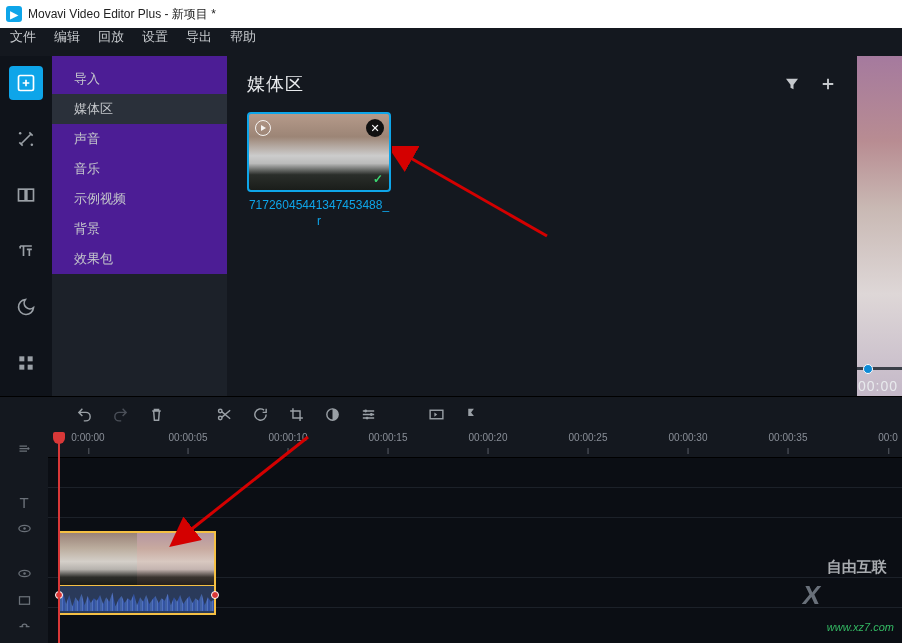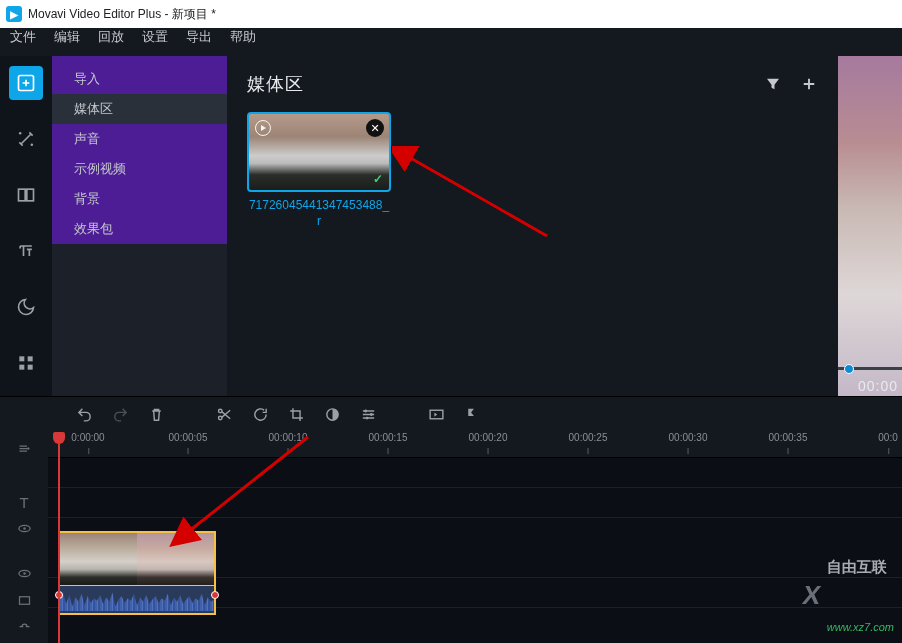--- a/index.html
+++ b/index.html
@@ -39,21 +39,21 @@
   .thumb { width: 144px; height: 80px; border: 2px solid #0ea5e9; border-radius:4px; position:relative; overflow:hidden; cursor:pointer;
            background: linear-gradient(to bottom, #b59a8a 0%, #9c8576 30%, #ccc 55%, #bbb 65%, #2a2e2a 80%, #1a1d1a 100%); }
   .thumb .play-overlay { position:absolute; top:6px; left:6px; width:16px; height:16px; border:1.5px solid rgba(255,255,255,.9); border-radius:50%; display:flex;align-items:center;justify-content:center;}
   .thumb .play-overlay::after{content:"";border-left:5px solid rgba(255,255,255,.9);border-top:3px solid transparent;border-bottom:3px solid transparent;margin-left:1px;}
   .thumb .close-btn { position:absolute; top:5px; right:5px; width:18px; height:18px; background:#111; border-radius:50%; display:flex;align-items:center;justify-content:center;cursor:pointer;}
   .thumb .close-btn::before{content:"✕";color:#fff;font-size:11px;line-height:1;}
   .thumb .check { position:absolute; bottom:4px; right:6px; color:#3bd671; font-size:12px; font-weight:bold;}
   .thumb-label { color:#0ea5e9; font-size:12px; text-align:center; margin-top:6px; word-break:break-all; line-height:1.3; }
 
   
-  .preview { width: 64px; background:#1d4ed8; position:relative; overflow:hidden; }
+  .preview { width: 45px; background:#1d4ed8; position:relative; overflow:hidden; }
   .preview-img { position:absolute; inset:0; background: linear-gradient(to bottom, #a57a9e 0%, #b88c92 25%, #c9b9b4 45%, #ded7d7 70%, #c4b8c8 100%); }
   .preview-slider { position:absolute; bottom:26px; left:0; right:0; height:3px; background:#3a3f48;}
   .preview-slider-knob { position:absolute; left:6px; bottom:22px; width:10px; height:10px; background:#0e8bd6; border-radius:50%; border:1px solid #fff;}
   .preview-time { position:absolute; bottom:2px; right:4px; font-size:14px; color:#e8eaed; letter-spacing:1px; }
 
   
   .tl-toolbar { height: 36px; background:#14181f; display:flex; align-items:center; padding:0 12px 0 68px; gap:4px; border-top:1px solid #000;}
   .tl-toolbar .grp { display:flex; gap:4px; }
   .tl-toolbar .sep { width:28px; }
   .tl-btn { width:32px; height:28px; display:flex; align-items:center; justify-content:center; color:#9aa0a6; cursor:pointer; border-radius:3px;}
@@ -156,20 +156,21 @@
           <rect x="14" y="14" width="6" height="6" fill="currentColor"></rect>
         </svg>
     </div>
   </div>
 
   <div class="sidelist-wrap">
     <div class="sidelist">
       <div class="item">导入</div>
       <div class="item active">媒体区</div>
       <div class="item">声音</div>
+      <div class="item">音乐</div>
       <div class="item">示例视频</div>
       <div class="item">背景</div>
       <div class="item">效果包</div>
     </div>
   </div>
 
   <div class="content">
     <div class="content-head">
       <div class="content-title">媒体区</div>
       <div class="content-actions">

